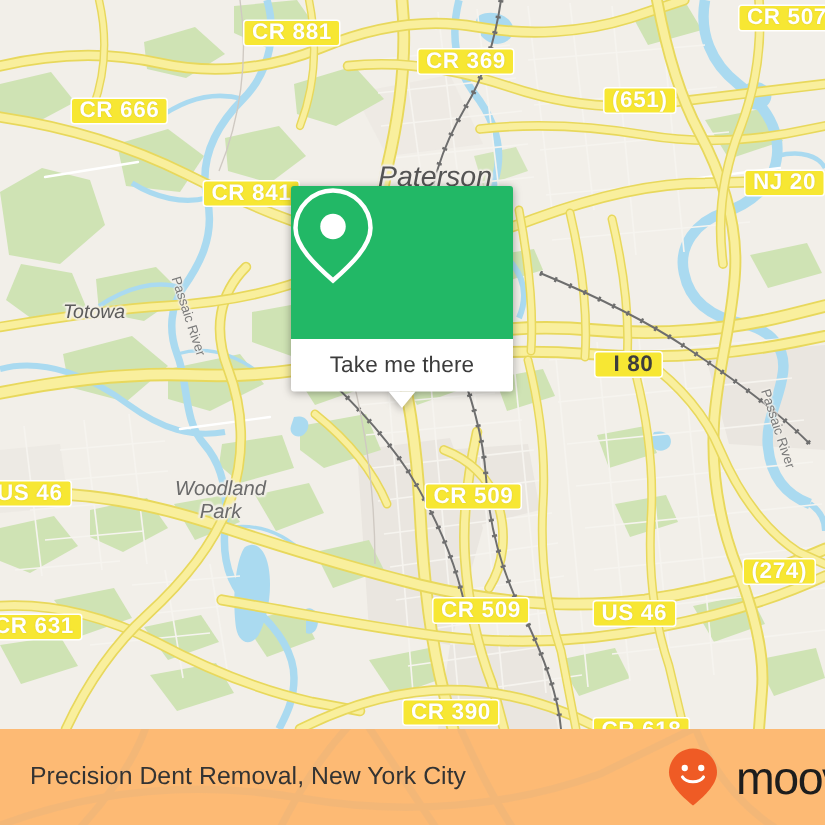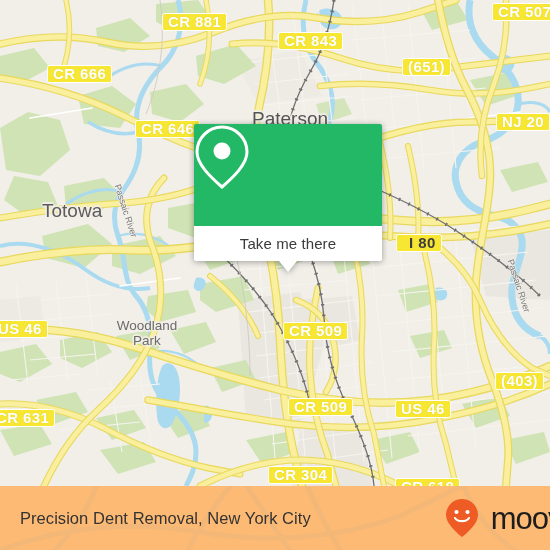--- a/index.html
+++ b/index.html
@@ -38,23 +38,24 @@
   
   .place{
     position:absolute;
     color:#5a5a5a;
     white-space:nowrap;
     font-weight:normal;
     text-shadow:
        1.6px 0 1px #f2efe9, -1.6px 0 1px #f2efe9,
        0 1.6px 1px #f2efe9, 0 -1.6px 1px #f2efe9,
        1px 1px 1px #f2efe9, -1px -1px 1px #f2efe9;
+    font-style: italic;
   }
   .place.city{font-size:19px;color:#545454;}
-  .place.town{font-size:19px;color:#5c5c5c;}
+  .place.town{font-size:13px;color:#5c5c5c;}
   .place.park{font-size:13.5px;color:#6b6b6b;text-align:center;line-height:15px;}
 
   .river-label{
     position:absolute;
     color:#7a7a7a;
     font-size:9px;
     white-space:nowrap;
     transform-origin:0 0;
     text-shadow:1px 0 1px #f2efe9,-1px 0 1px #f2efe9,0 1px 1px #f2efe9,0 -1px 1px #f2efe9;
   }
@@ -64,21 +65,21 @@
     position:absolute;left:0;bottom:0;
     background:rgba(255,255,255,.78);
     color:#3a3a3a;
     font-size:11.5px;
     padding:2px 6px 3px 6px;
     white-space:nowrap;
   }
 
   
   #popup{
-    position:absolute;left:194px;top:124px;width:188px;
+    position:absolute;left:194px;top:124px;width:148px;
     filter:drop-shadow(0 1px 3px rgba(0,0,0,.35));
   }
   #popup-head{
     height:102px;background:#22b866;
     border-radius:2px 2px 0 0;
     display:flex;align-items:center;justify-content:center;
   }
   #popup-body{
     background:#ffffff;height:35px;
     border-radius:0 0 2px 2px;
@@ -401,33 +402,33 @@
 
     <div class="river-label" style="left:122px;top:183px;transform:rotate(72deg);">Passaic River</div>
     <div class="river-label" style="left:515px;top:258px;transform:rotate(72deg);">Passaic River</div>
 
     <div class="place city" style="left:252px;top:108px;">Paterson</div>
     <div class="place town" style="left:42px;top:200px;">Totowa</div>
     <div class="place park" style="left:107px;top:318px;width:80px;">Woodland<br>Park</div>
 
     <div class="shield" style="left:47px;top:33px;margin-top:32px;">CR 666</div>
     <div class="shield" style="left:162px;top:13px;">CR 881</div>
-    <div class="shield" style="left:278px;top:32px;">CR 843</div>
+    <div class="shield" style="left:278px;top:32px;">CR 369</div>
     <div class="shield" style="left:492px;top:3px;">CR 507</div>
     <div class="shield" style="left:402px;top:58px;">(651)</div>
-    <div class="shield" style="left:135px;top:120px;">CR 646</div>
+    <div class="shield" style="left:135px;top:120px;">CR 841</div>
     <div class="shield" style="left:496px;top:113px;">NJ 20</div>
     <div class="shield dark" style="left:396px;top:234px;">I 80</div>
     <div class="shield" style="left:-8px;top:320px;">US 46</div>
     <div class="shield" style="left:283px;top:322px;">CR 509</div>
-    <div class="shield" style="left:495px;top:372px;">(403)</div>
+    <div class="shield" style="left:495px;top:372px;">(274)</div>
     <div class="shield" style="left:-10px;top:409px;">CR 631</div>
     <div class="shield" style="left:288px;top:398px;">CR 509</div>
     <div class="shield" style="left:395px;top:400px;">US 46</div>
-    <div class="shield" style="left:268px;top:466px;">CR 304</div>
+    <div class="shield" style="left:268px;top:466px;">CR 390</div>
     <div class="shield" style="left:395px;top:478px;">CR 618</div>
 
 
     <div id="popup">
       <div id="popup-head">
         <svg width="56" height="66" viewBox="0 0 56 66">
           <path d="M28,3 C14.2,3 3,14.2 3,28 C3,40 16,52.5 28,63 C40,52.5 53,40 53,28 C53,14.2 41.8,3 28,3 Z" fill="none" stroke="#ffffff" stroke-width="3"></path>
           <circle cx="28" cy="27" r="8.5" fill="#ffffff"></circle>
         </svg>
       </div>

